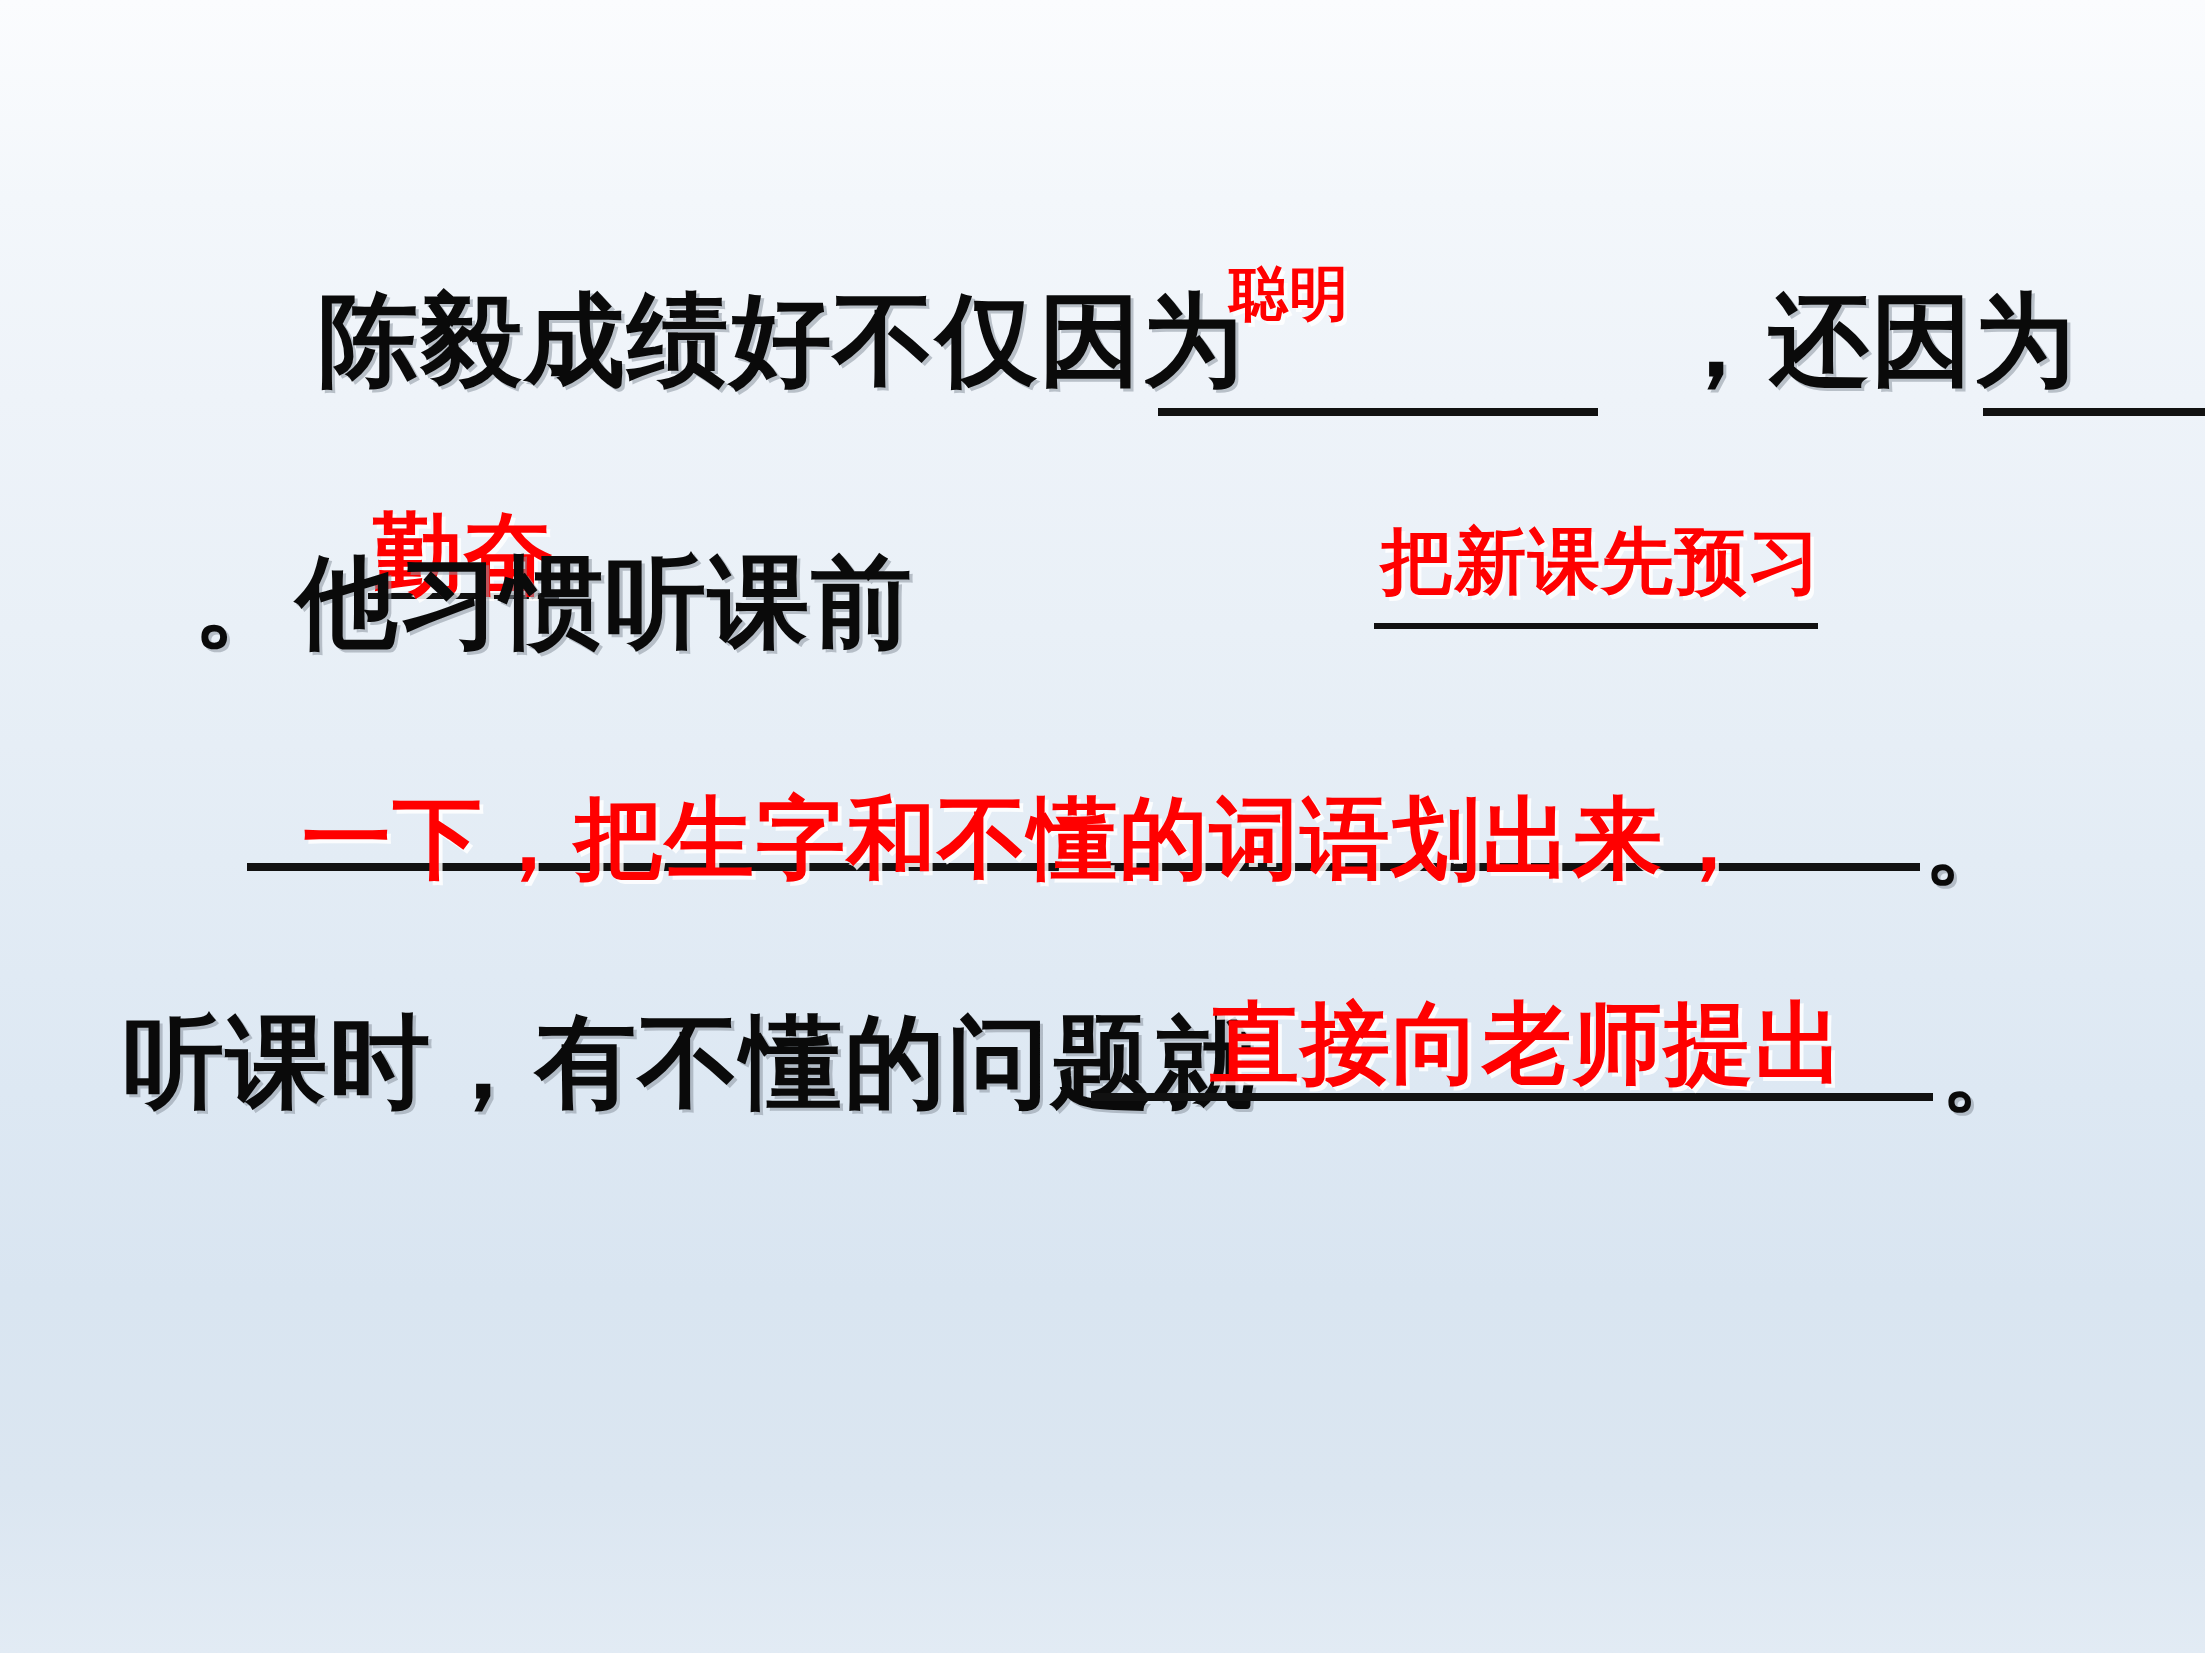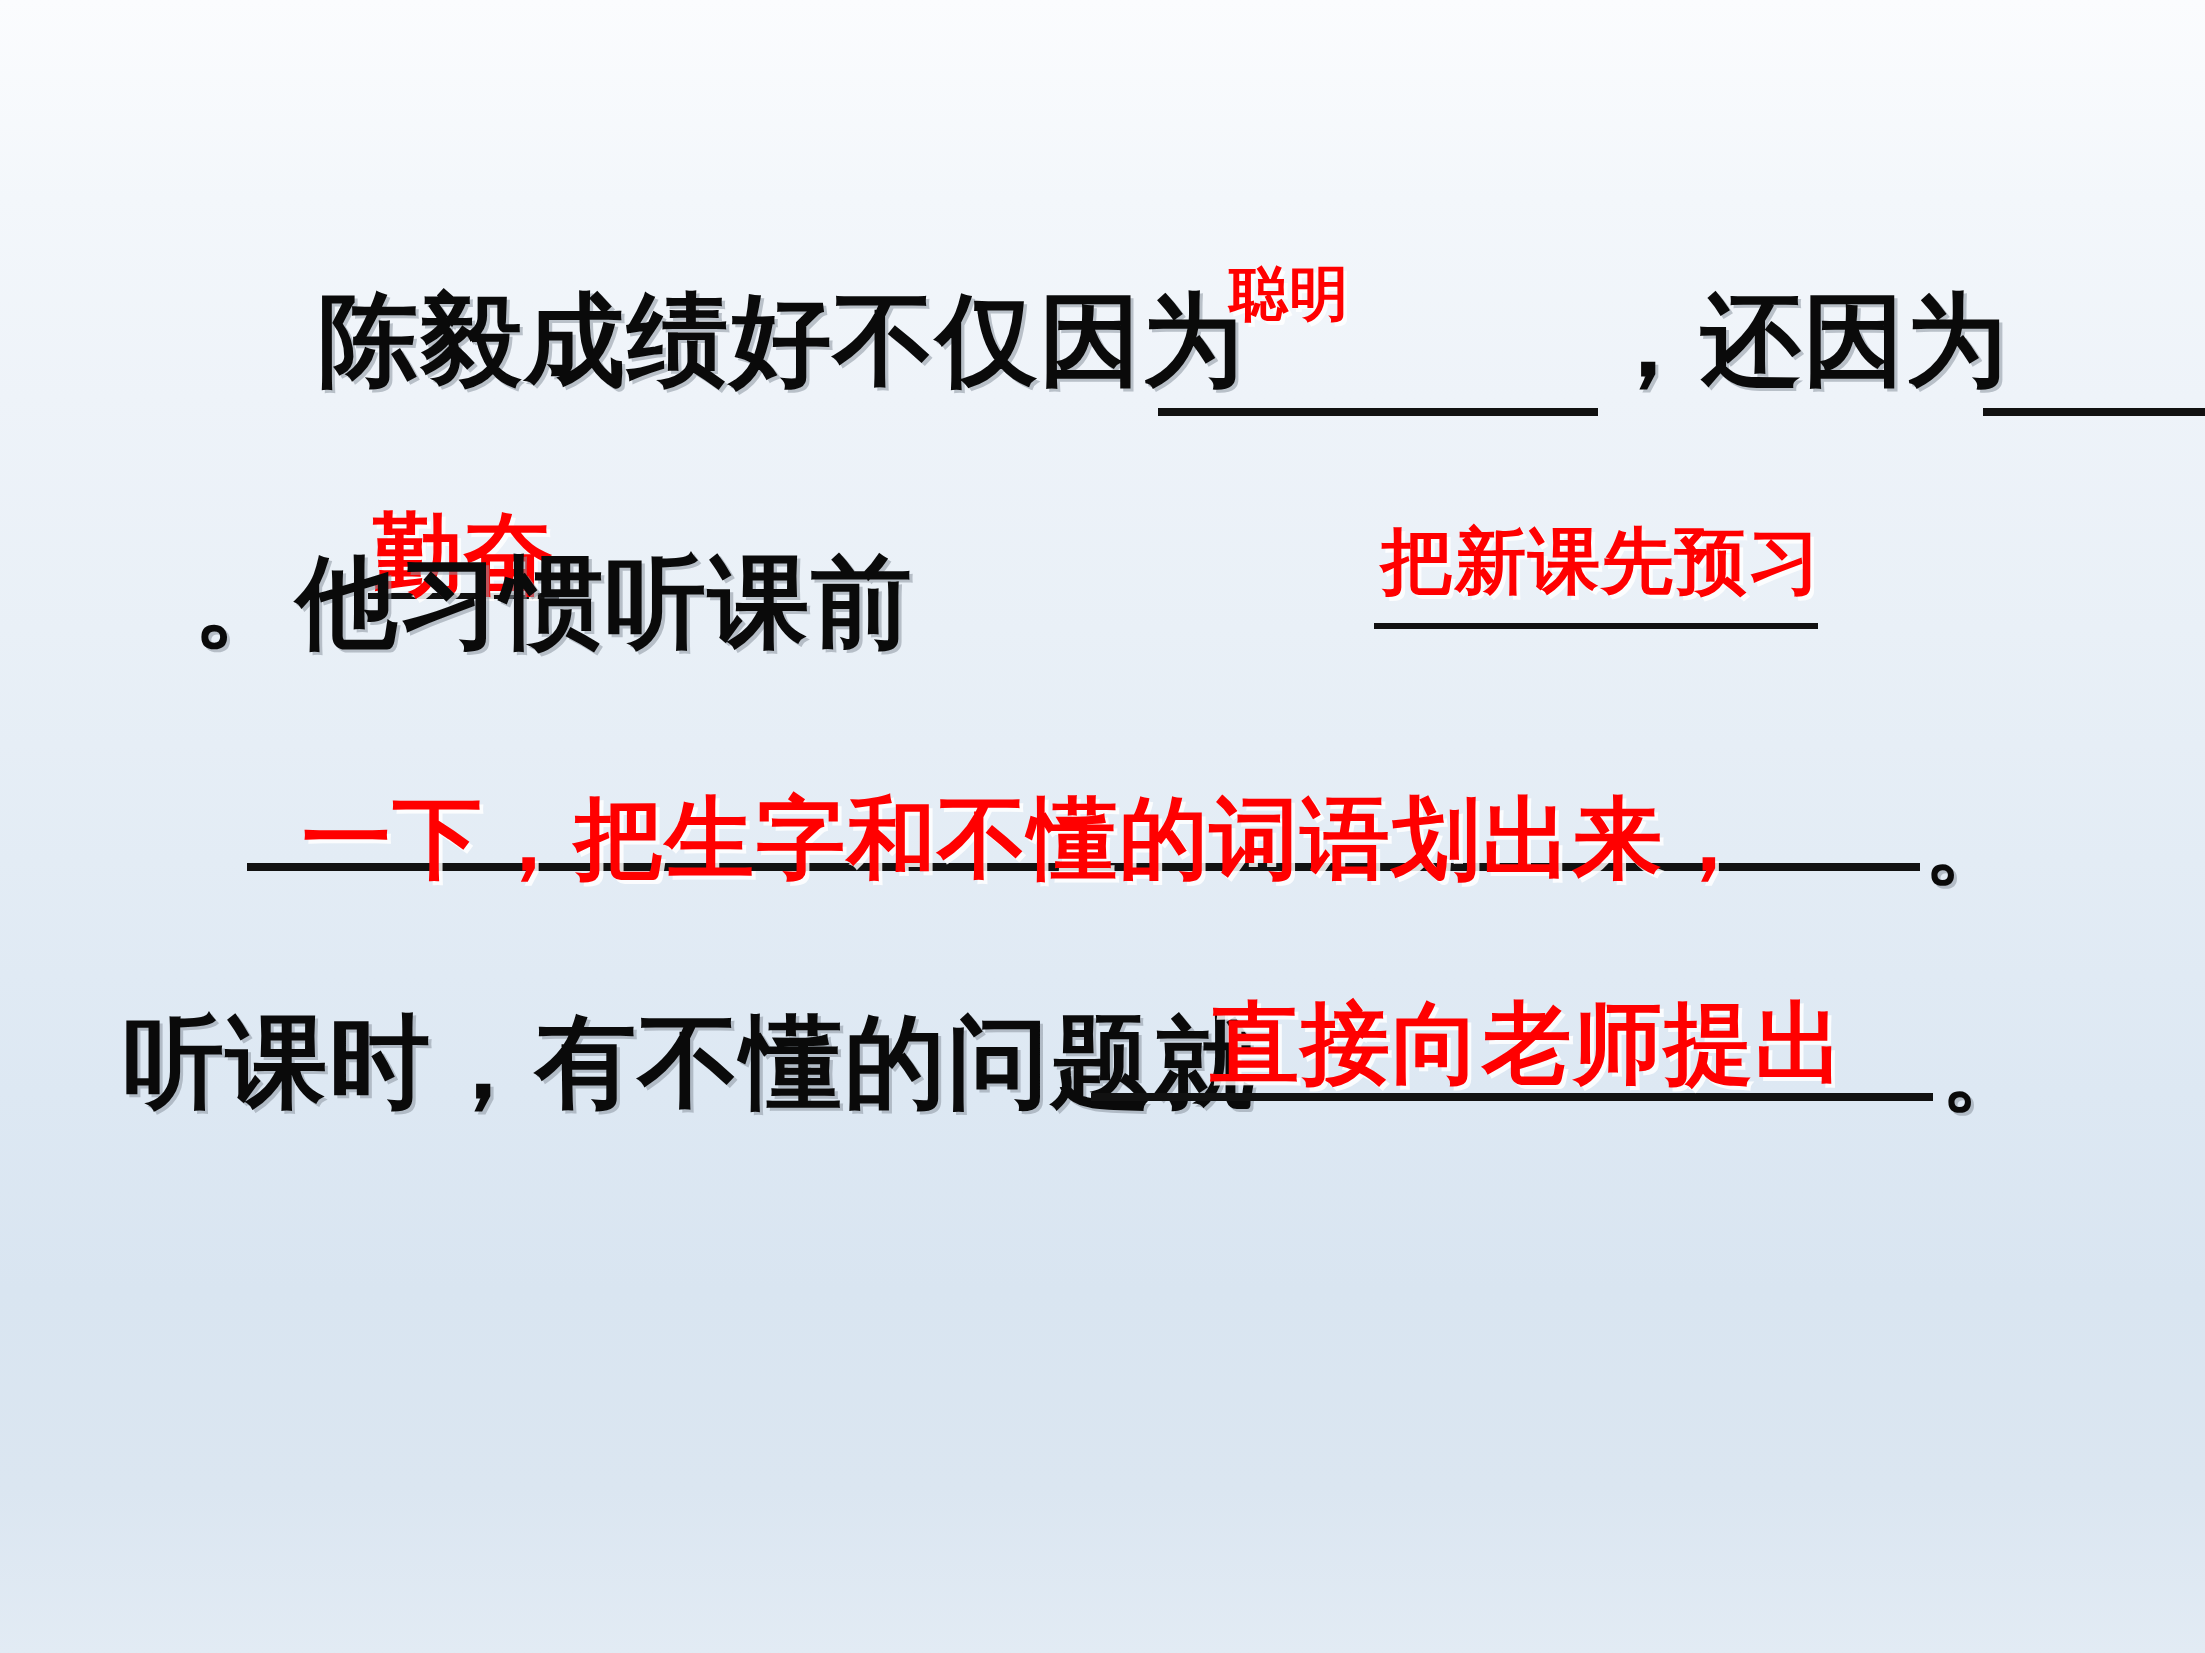--- a/index.html
+++ b/index.html
@@ -51,21 +51,21 @@
   
   .rule {
     position: absolute;
     background: #111111;
     height: 8.4px;
   }
 
   
   #l1-lead   { left: 318px;  top: 289px;  font-size: 101px; }
   #l1-answer { left: 1229px; top: 264px;  font-size: 59px; }
-  #l1-mid    { left: 1597px; top: 289px;  font-size: 101px; }
+  #l1-mid    { left: 1665px; top: 289px;  font-size: 101px; }
   #l1-rule-a { left: 1158px; top: 408px;  width: 440px; }
   #l1-rule-b { left: 1983px; top: 408px;  width: 222px; }
 
   
   #l2-lead    { left: 193px;  top: 551px;  font-size: 101px; }
   #l2-answer  { left: 373px;  top: 509px;  font-size: 89px; }
   #l2-answer2 { left: 1381px; top: 505px;  font-size: 72px; margin-top: 20px; }
   #l2-rule-a  { left: 368px;  top: 593px;  width: 191px;  height: 6.1px; }
   #l2-rule-b  { left: 1374px; top: 623px;  width: 444px;  height: 6.1px; }
 

